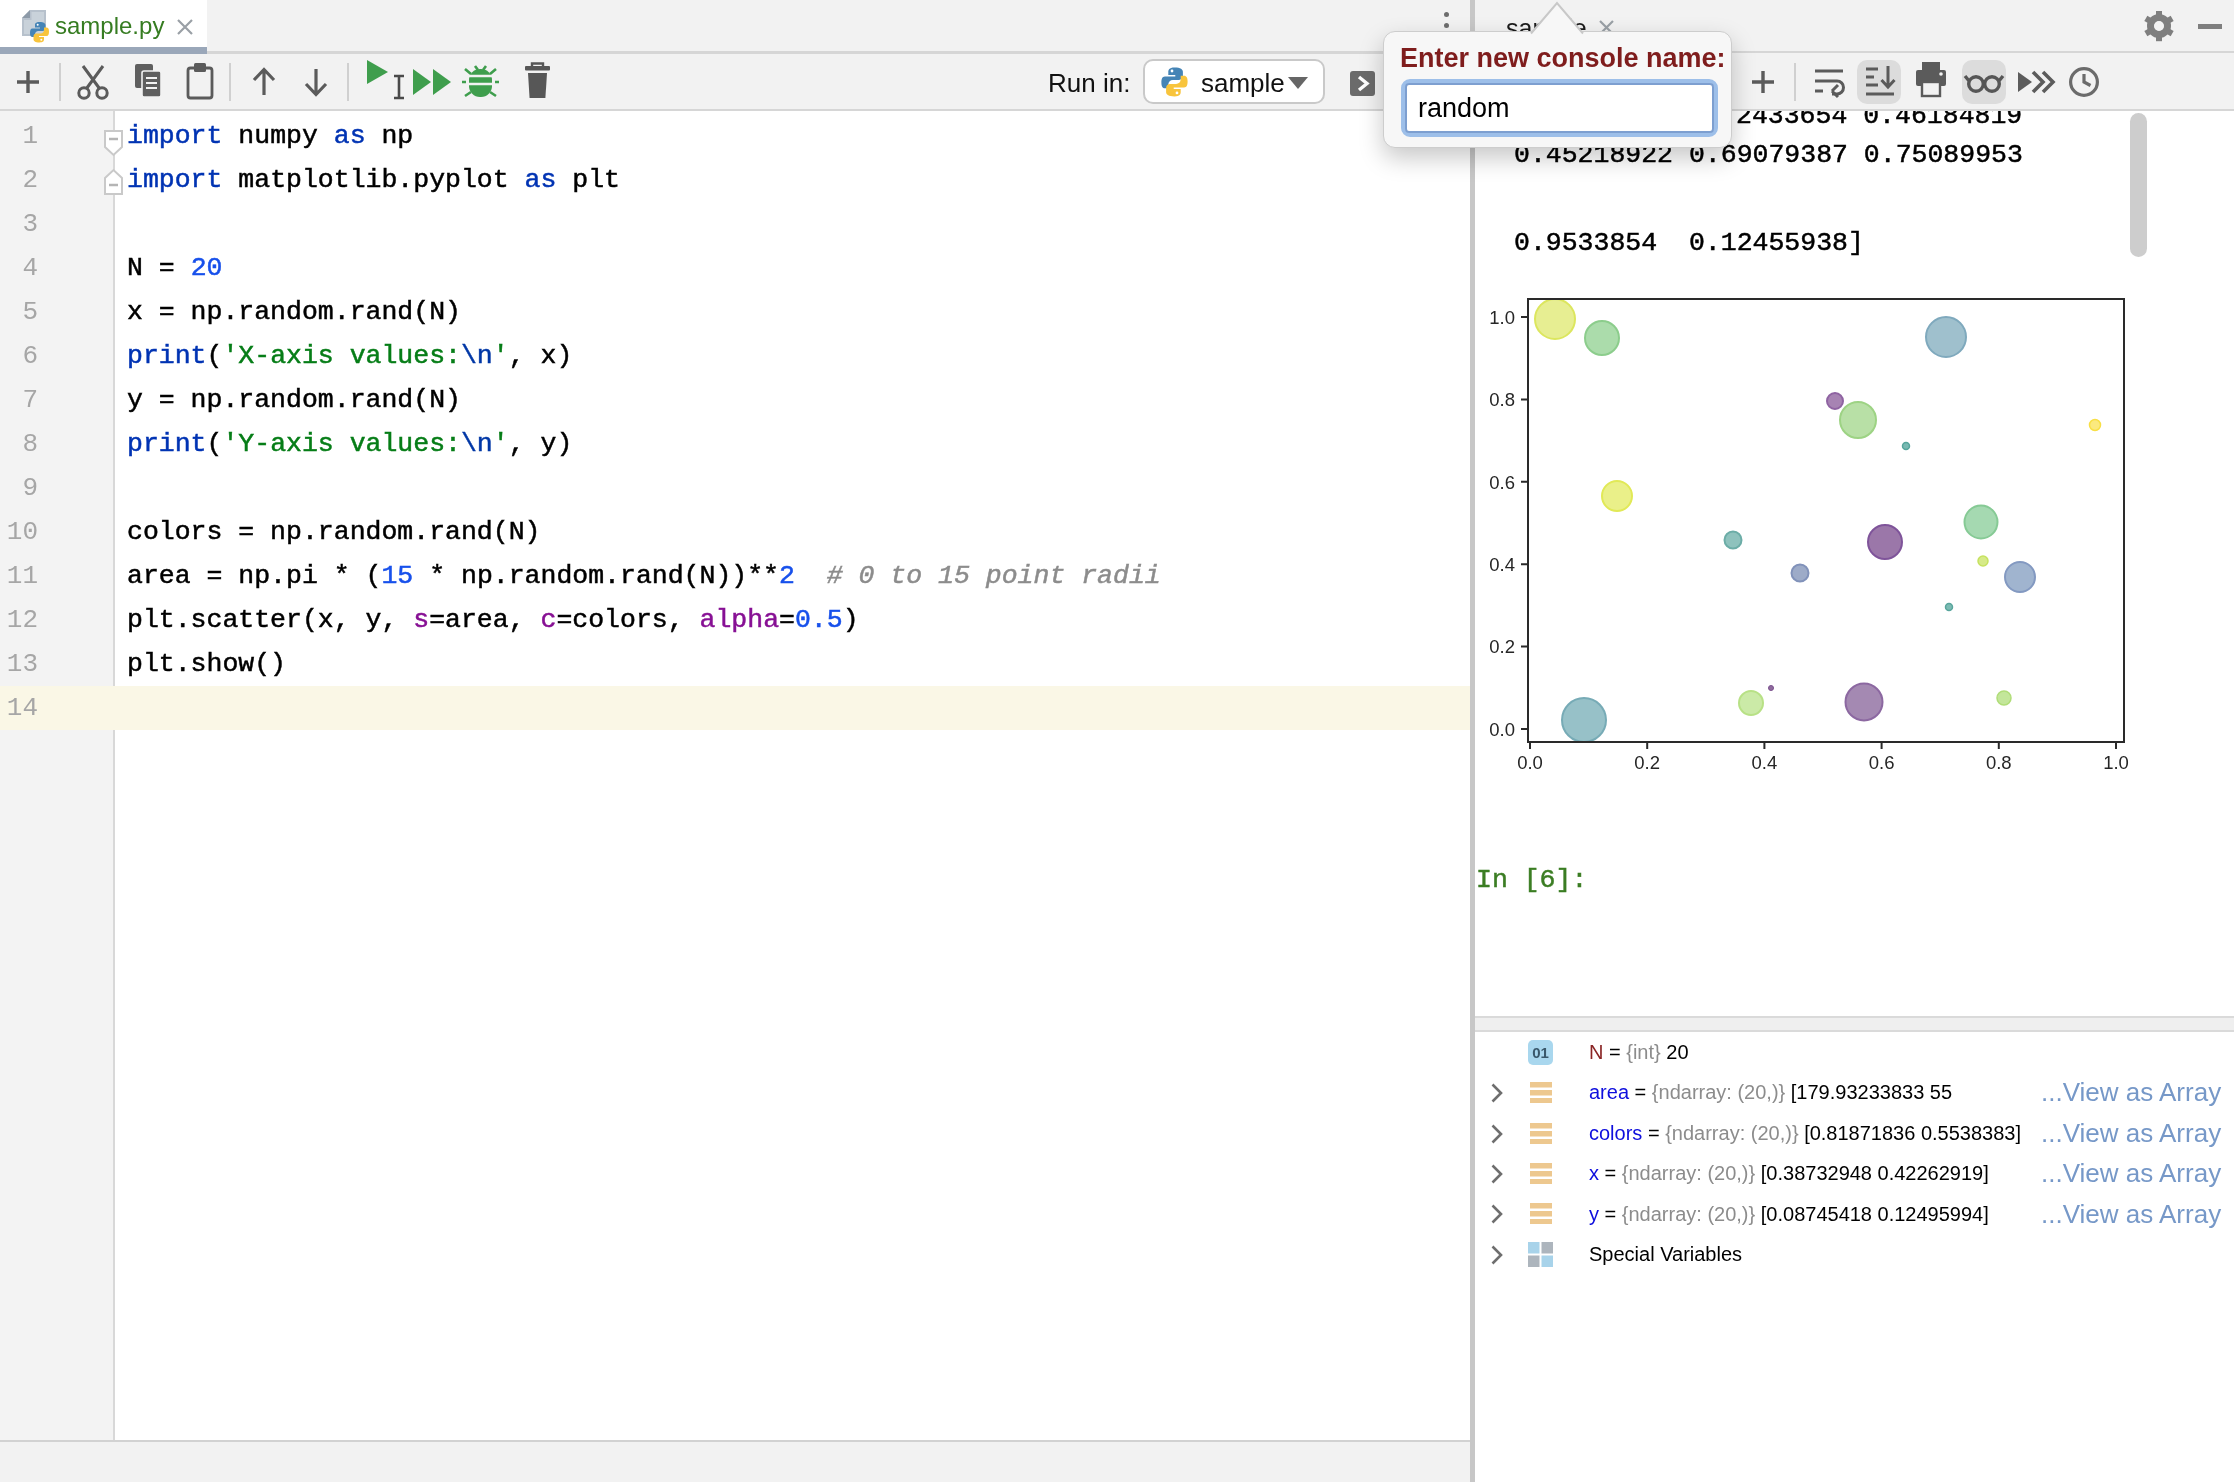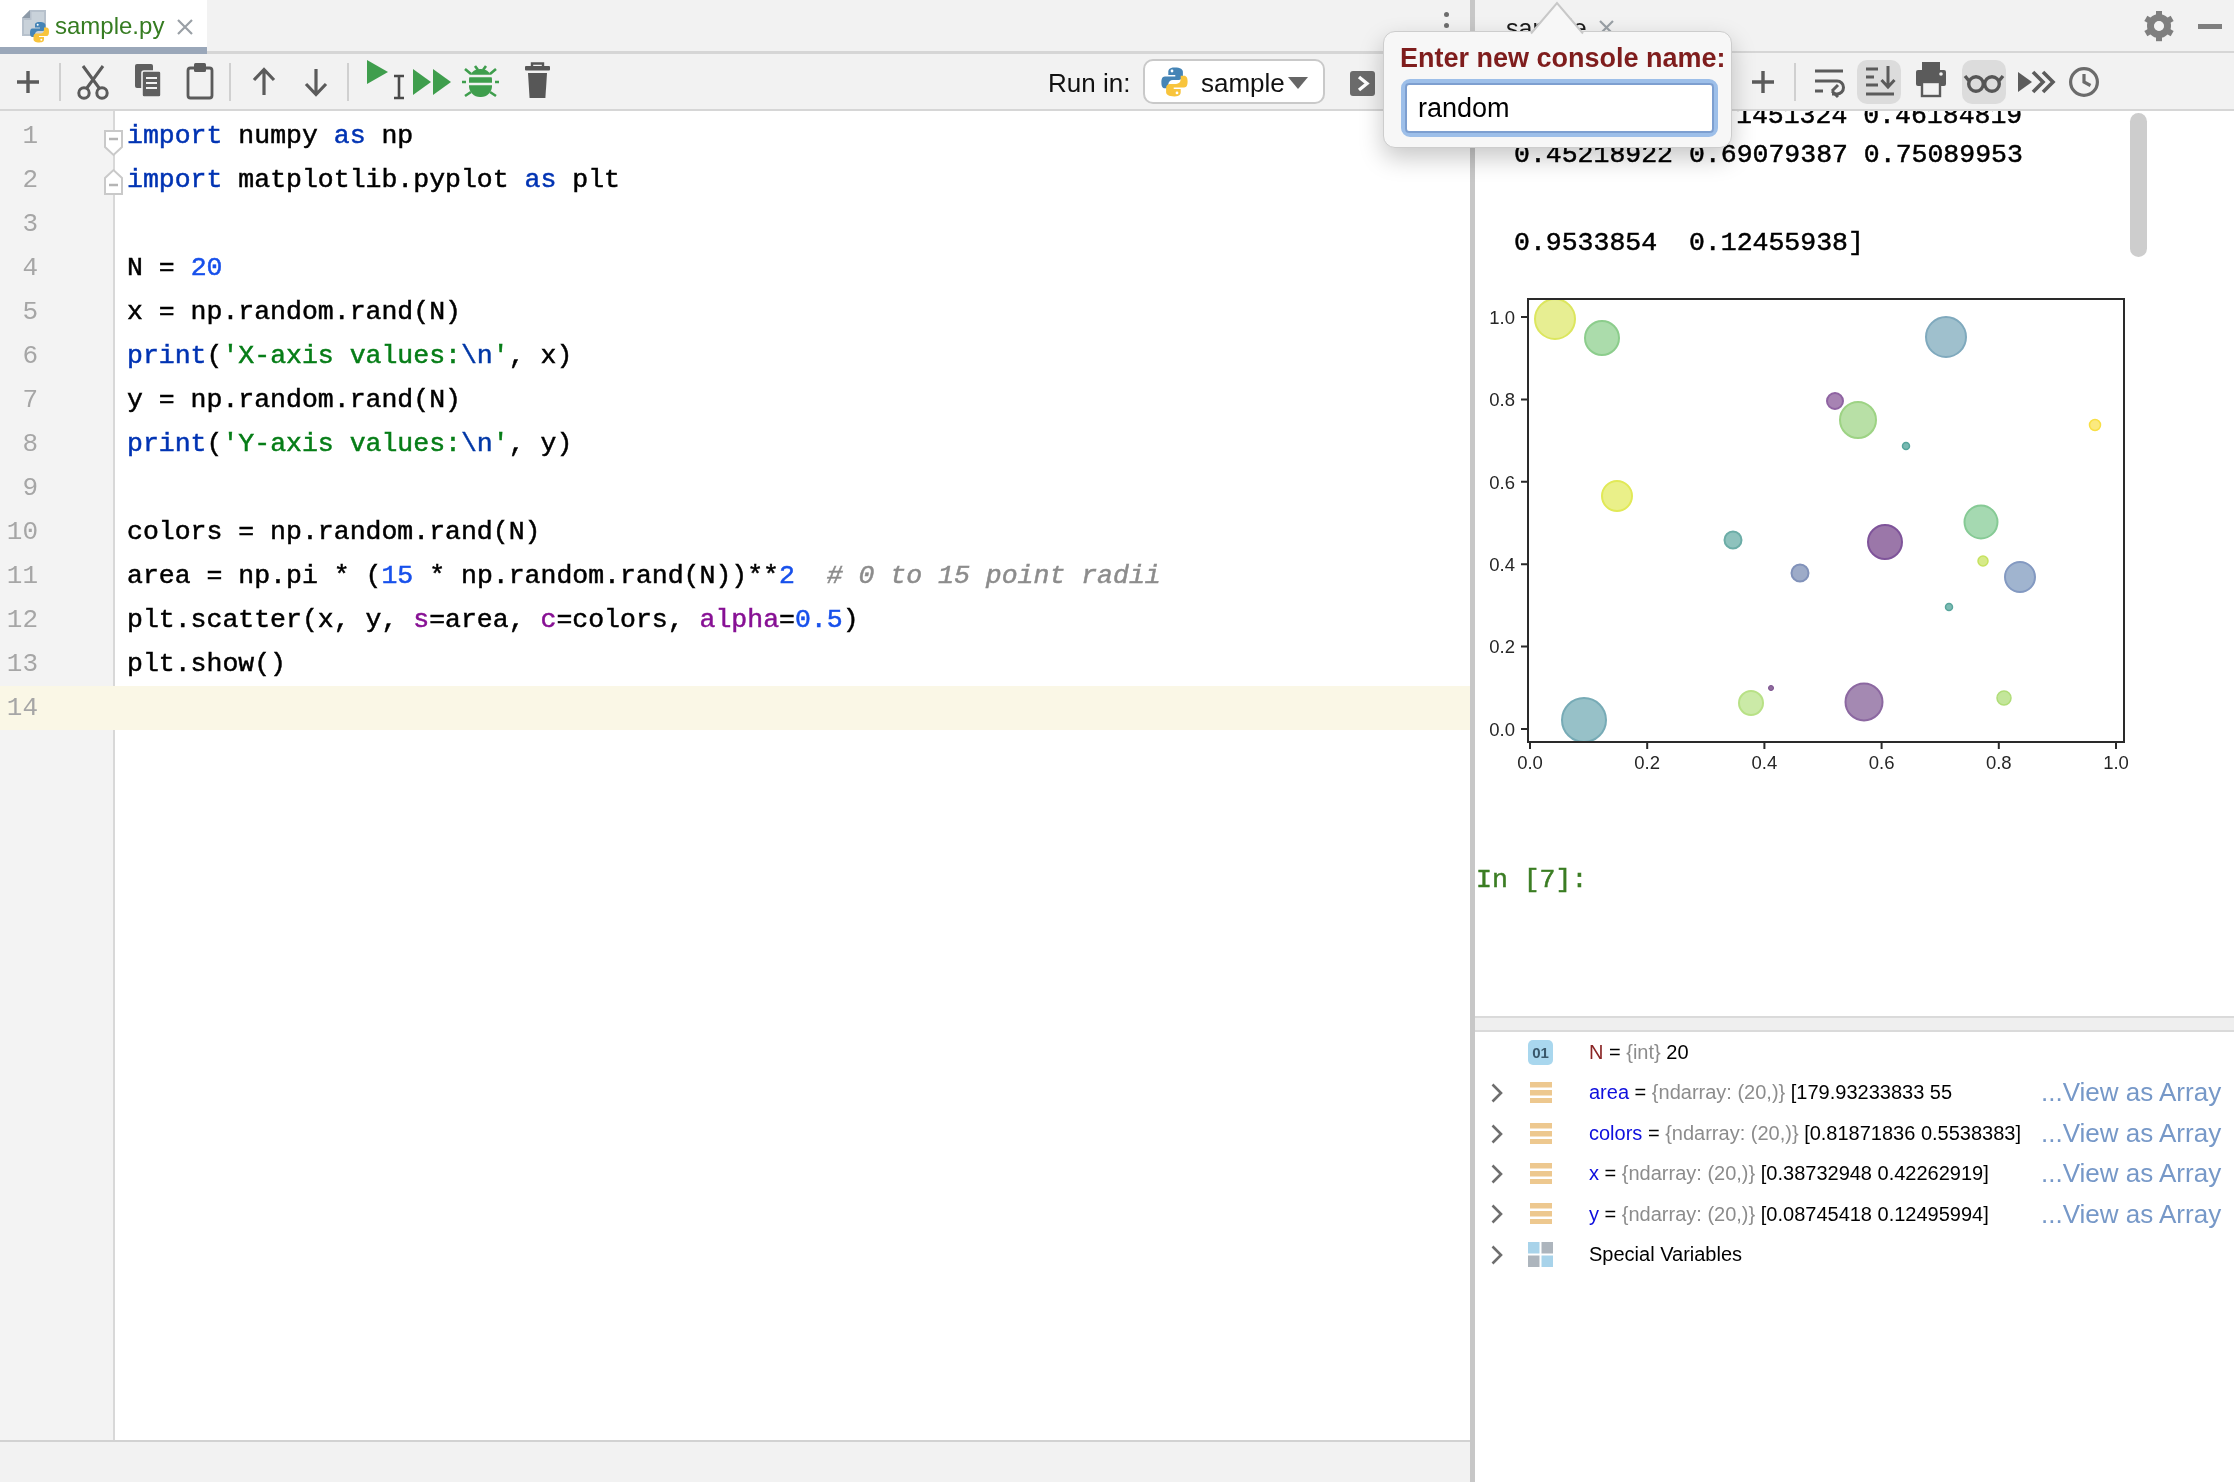--- a/index.html
+++ b/index.html
@@ -235,21 +235,21 @@
     <path d="M543,18 L543,38 L557,28 z" fill="#5c5c5c"></path>
     <path d="M558,18 L568,28 L558,38 M568,18 L578,28 L568,38" fill="none" stroke="#5c5c5c" stroke-width="3.6"></path>
 
     <g stroke="#6b6b6b" stroke-width="3.2" fill="none">
       <circle cx="609" cy="28" r="13.4"></circle>
       <path d="M609,20 v8 l6.5,3.5"></path>
     </g>
   </svg>
 
   <div id="console" class="abs" style="left:1476px;top:111px;width:758px;height:180px;overflow:hidden;">
-    <div class="conline" style="left:260px;top:-17px;">1451324 0.46184819</div>
+    <div class="conline" style="left:260px;top:-17px;">2433654 0.46184819</div>
     <div class="conline" style="left:38px;top:22px;">0.45218922 0.69079387 0.75089953</div>
     <div class="conline" style="left:38px;top:110px;">0.9533854  0.12455938]</div>
   </div>
 
   <div class="abs" style="left:2130px;top:113px;width:17px;height:144px;background:#cdcdcd;border-radius:9px;"></div>
 
   <svg id="plot" class="abs" style="left:1480px;top:285px;" width="680" height="500">
     <defs>
         <clipPath id="pc">
           <rect x="48" y="14" width="596" height="443"></rect>
@@ -295,21 +295,21 @@
         <text x="50" y="483.5">0.0</text>
         <text x="167.2" y="483.5">0.2</text>
         <text x="284.4" y="483.5">0.4</text>
         <text x="401.6" y="483.5">0.6</text>
         <text x="518.8" y="483.5">0.8</text>
         <text x="636" y="483.5">1.0</text>
       </g>
     </g>
   </svg>
 
-  <div class="conline" style="left:1476px;top:858px;color:#3B7D23;">In [7]:</div>
+  <div class="conline" style="left:1476px;top:858px;color:#3B7D23;">In [6]:</div>
 
   <div class="abs" style="left:1475px;top:1016px;width:759px;height:16px;background:#efefef;border-top:2px solid #dadada;border-bottom:2px solid #dadada;box-sizing:border-box;"></div>
 
   <div id="vars">
     <style>
       .vrow{position:absolute;left:1563px;height:40px;line-height:40px;font-size:20px;color:#000;white-space:pre;overflow:hidden;width:477px;margin-left:26px;}
       .vname{color:#0e0edd;}
       .vgray{color:#8c8c8c;}
       .vlink{position:absolute;height:40px;line-height:40px;font-size:26px;color:#7698c8;white-space:pre;}
       .vchev{position:absolute;left:1491px;}

